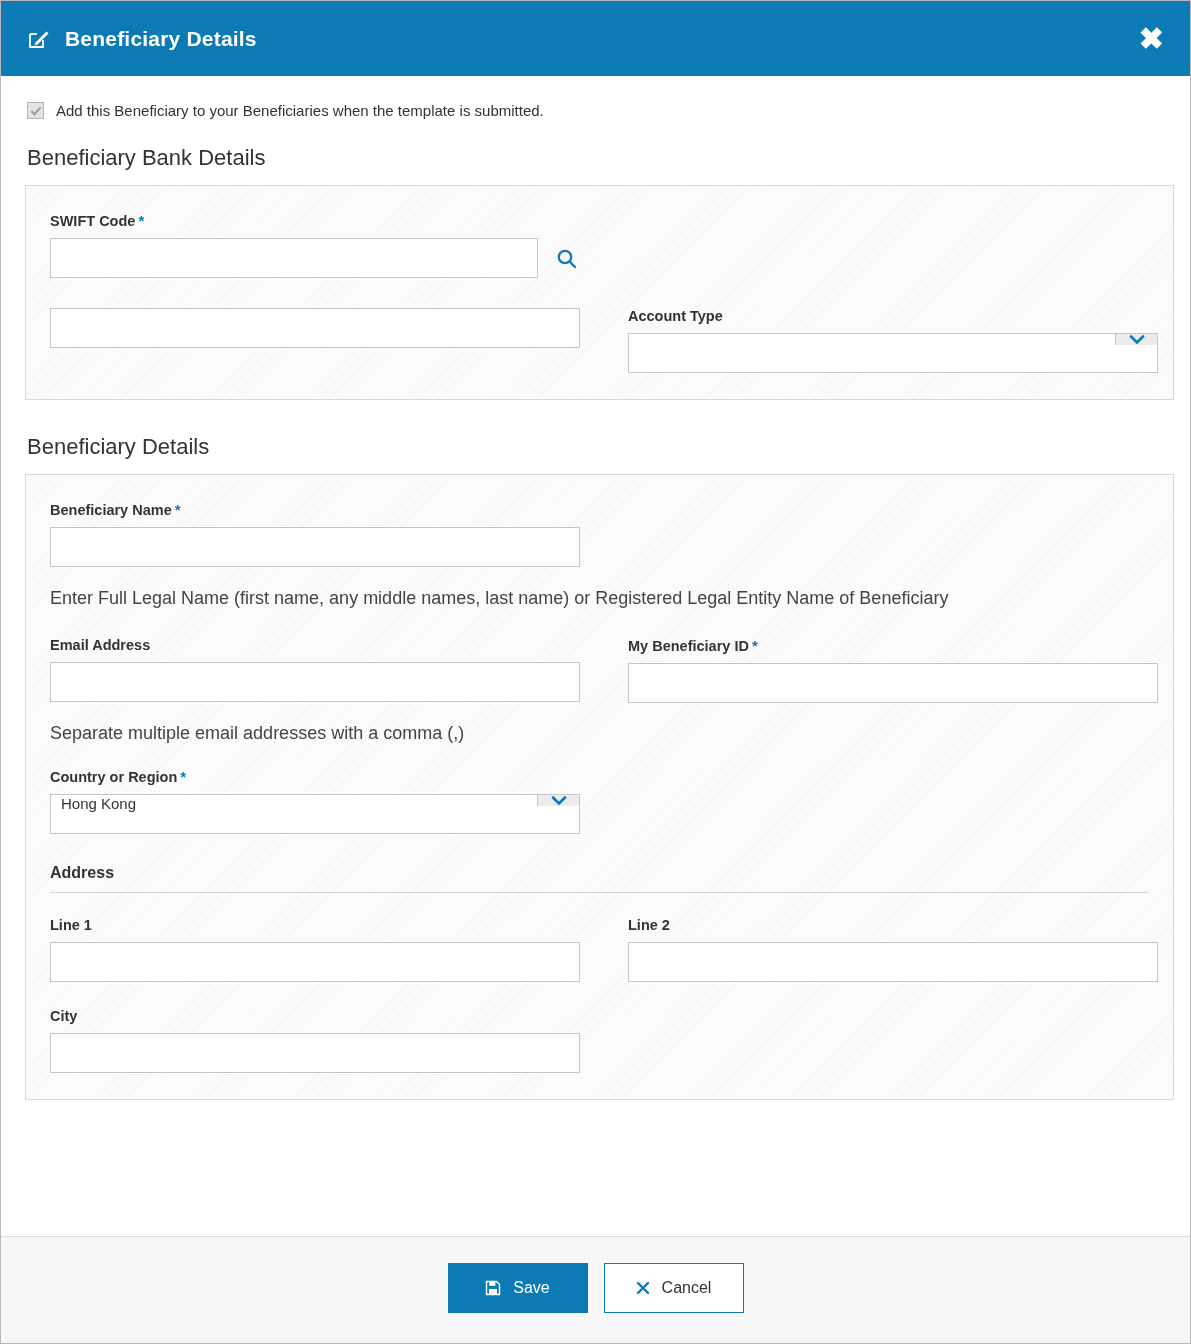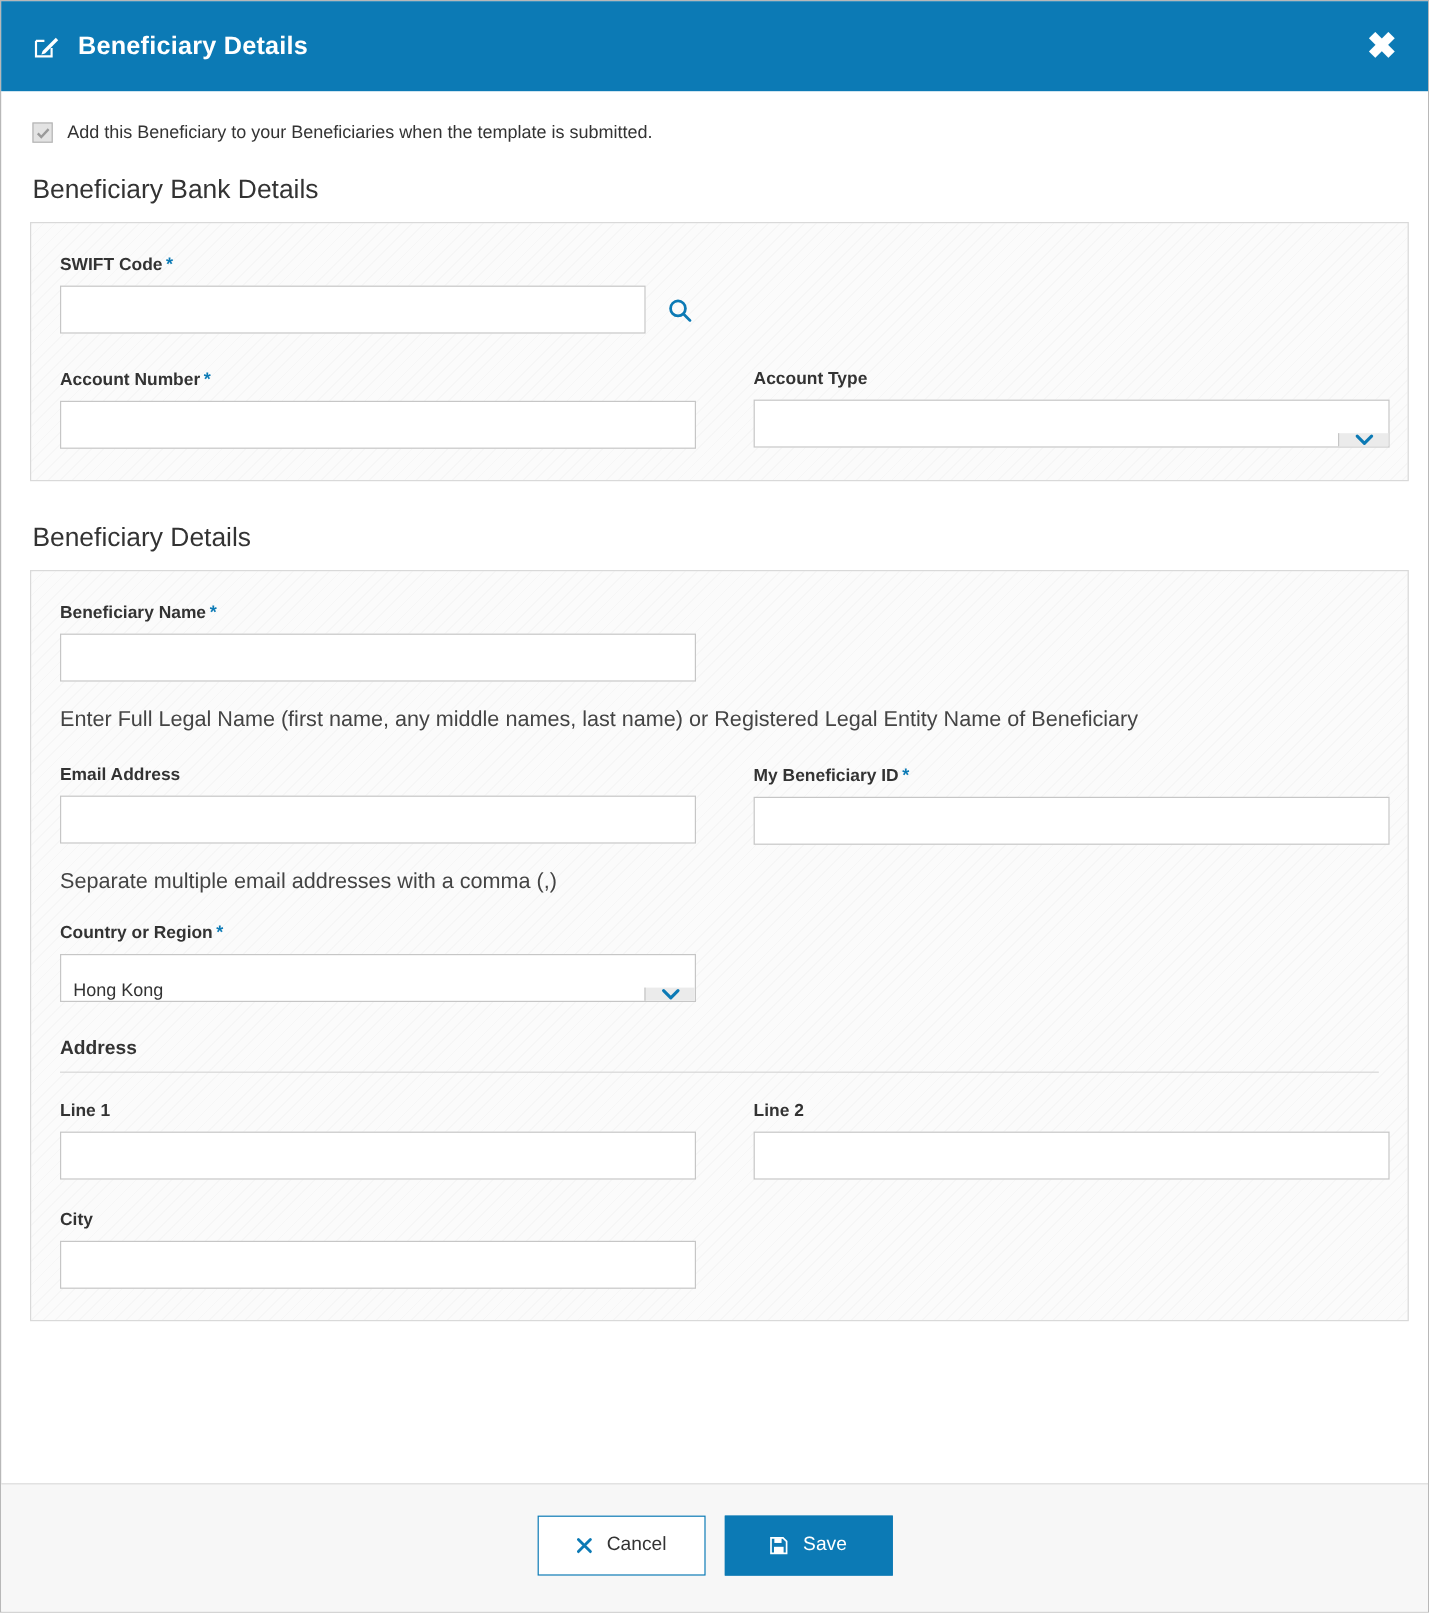--- a/index.html
+++ b/index.html
@@ -136,21 +136,21 @@
     display: inline-flex;
     align-items: center;
     cursor: pointer;
   }
   .select-wrap {
     position: relative;
     display: flex;
     border: 1px solid #c6c6c6;
     background: #ffffff;
     height: 40px;
-    align-items: flex-end;
+    align-items: flex-start;
   }
   .select-wrap .sel-val {
     flex: 1 1 auto;
     display: flex;
     align-items: center;
     padding: 0 10px;
     font-size: 15px;
     color: #333333;
   }
   .select-wrap .sel-arrow {
@@ -261,23 +261,20 @@
               <path d="M13.6 13.6 L19 19" stroke-linecap="round"></path>
             </svg>
           </span>
         </div>
       </div>
 
       <div class="spacer-30"></div>
 
       <div class="row">
         <div class="col">
-          <label class="fl">
-            <span>Account Number</span><span class="req">*</span>
-          </label>
           <input class="txt" type="text" value="" style="">
         </div>
         <div class="col-wide">
           <label class="fl">Account Type</label>
           <div class="select-wrap">
             <span class="sel-val"></span>
             <span class="sel-arrow">
               <svg width="16" height="11" viewBox="0 0 16 11" fill="none" stroke="#0c7ab5" stroke-width="2.6" stroke-linecap="round" stroke-linejoin="round">
                 <path d="M2 2.5 L8 8.5 L14 2.5"></path>
               </svg>
@@ -357,33 +354,33 @@
         <label class="fl">City</label>
         <div style="width:530px">
           <input class="txt" type="text" value="" style="">
         </div>
       </div>
 
     </div>
   </div>
 
   <div class="modal-footer">
-    <button class="btn btn-cancel">
-      <span class="gl">
-        <svg width="14" height="14" viewBox="0 0 14 14" stroke="#0c7ab5" stroke-width="2.4" stroke-linecap="round">
-          <path d="M2 2 L12 12 M12 2 L2 12"></path>
-        </svg>
-      </span>
-      <span>Cancel</span>
-    </button>
     <button class="btn btn-save">
       <span class="gl">
         <svg width="16" height="16" viewBox="0 0 16 16" fill="none" stroke="#ffffff" stroke-width="1.4">
           <path d="M1.5 1.5 H11.5 L14.5 4.5 V14.5 H1.5 Z"></path>
           <rect x="4.3" y="1.8" width="6" height="4" fill="#ffffff" stroke="none"></rect>
           <rect x="4" y="9" width="8" height="5.3" fill="#ffffff" stroke="none"></rect>
         </svg>
       </span>
       <span>Save</span>
     </button>
+    <button class="btn btn-cancel">
+      <span class="gl">
+        <svg width="14" height="14" viewBox="0 0 14 14" stroke="#0c7ab5" stroke-width="2.4" stroke-linecap="round">
+          <path d="M2 2 L12 12 M12 2 L2 12"></path>
+        </svg>
+      </span>
+      <span>Cancel</span>
+    </button>
   </div>
 
 </div>
 
 </body></html>

